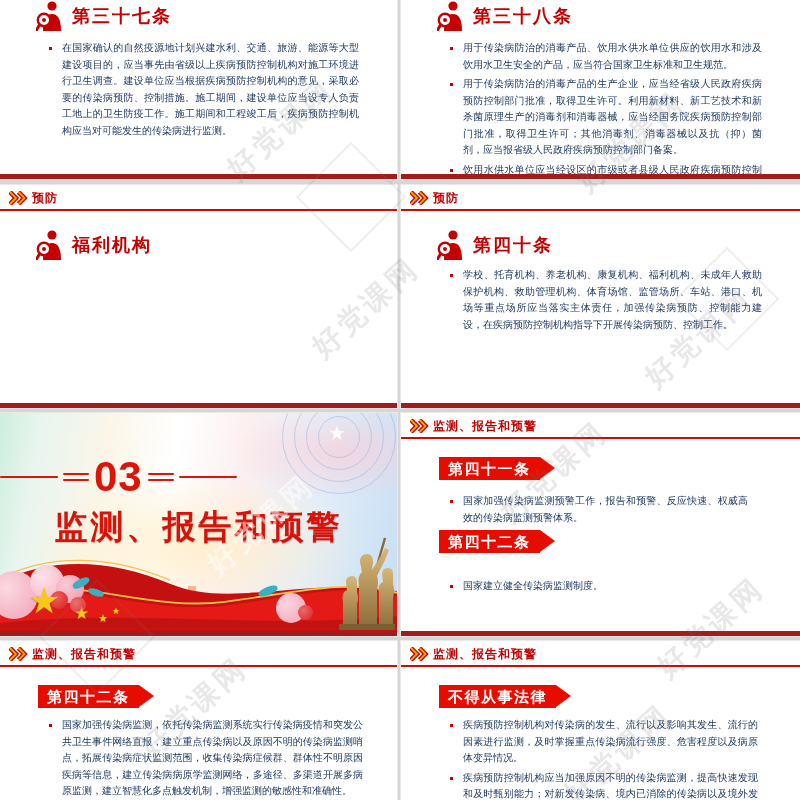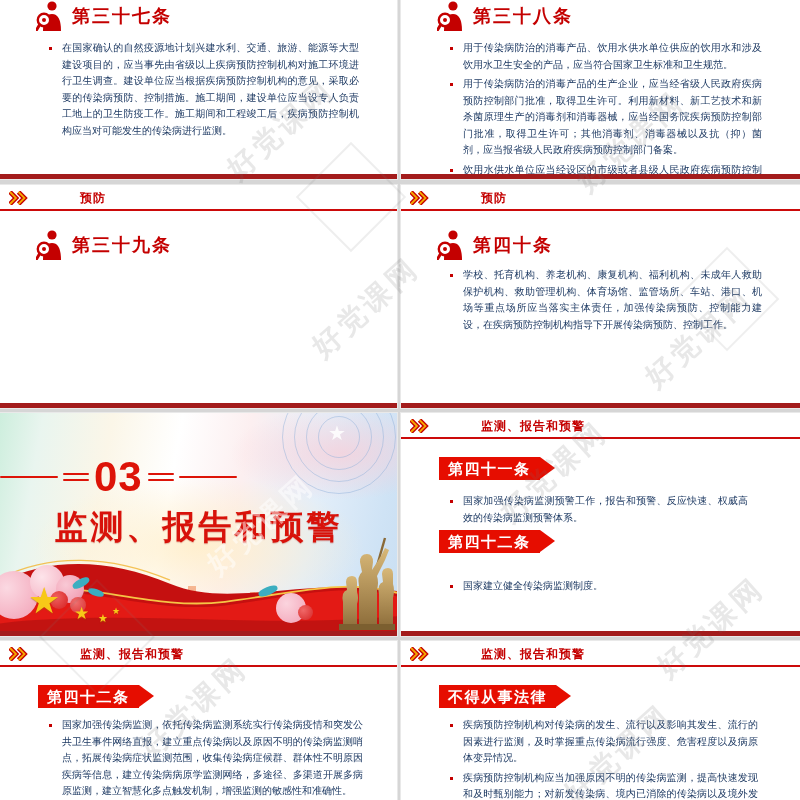--- a/index.html
+++ b/index.html
@@ -15,21 +15,21 @@
   #s3{left:0;top:185px;}
   #s4{top:185px;}
   #s5{left:0;top:413px;}
   #s6{top:413px;}
   #s7{left:0;top:641px;}
   #s8{top:641px;}
   .bottombar{position:absolute;left:0;right:0;bottom:0;height:5px;background:#A31C1C;}
   
   .hdr{position:absolute;top:0;left:0;right:0;height:26px;}
   .hdr .chev{position:absolute;left:9px;top:6px;}
-  .hdr .hlabel{position:absolute;left:32px;top:5px;font-size:12px;font-weight:700;color:#C40000;letter-spacing:1px;white-space:nowrap;margin-left:48px;}
+  .hdr .hlabel{position:absolute;left:32px;top:5px;font-size:12px;font-weight:700;color:#C40000;letter-spacing:1px;white-space:nowrap;}
   .hdr .hrule{position:absolute;left:0;right:0;top:24px;height:2px;background:#CC0A0A;}
   
   .titlerow{position:absolute;top:44px;left:36px;height:32px;display:flex;align-items:center;}
   .titletext{margin-left:10px;font-size:18px;font-weight:700;color:#C40000;letter-spacing:2px;white-space:nowrap;}
   
   .bodyarea{position:absolute;top:82px;left:60px;right:38px;}
   .bodyarea.b1{top:84px;}
   .bullet{position:relative;padding-left:2px;margin-bottom:3px;font-size:10px;font-weight:400;
     color:#1E3A63;line-height:16.5px;text-align:justify;}
   .bullet::before{content:"";position:absolute;left:-11px;top:7px;width:3px;height:3px;background:#C40000;}
@@ -118,21 +118,21 @@
       <div class="hrule"></div>
     </div>
     <div class="titlerow">
       <svg width="26" height="30" viewBox="0 0 26 30">
         <circle cx="16" cy="5" r="4.6" fill="#C40000"></circle>
         <path d="M7,30 Q7,13 16,13 Q25,13 25,30 Z" fill="#C40000"></path>
         <circle cx="8" cy="19" r="6.2" fill="#FFFFFF" stroke="#C40000" stroke-width="2.4"></circle>
         <line x1="3.6" y1="23.8" x2="0.8" y2="28.6" stroke="#C40000" stroke-width="3" stroke-linecap="round"></line>
         <circle cx="8" cy="19" r="2" fill="#C40000"></circle>
       </svg>
-      <span class="titletext">第三十九条</span>
+      <span class="titletext">福利机构</span>
     </div>
     <div class="bottombar"></div>
   </div>
 
   <div class="slide right" id="s4">
     <div class="hdr">
       <svg class="chev" width="20" height="14" viewBox="0 0 20 14">
         <path d="M1,1 L7,7 L1,13" stroke="#C40000" stroke-width="4.6" fill="none"></path>
         <path d="M1,1 L7,7 L1,13" stroke="#F5A800" stroke-width="1.8" fill="none"></path>
         <path d="M9.5,1 L15.5,7 L9.5,13" stroke="#C40000" stroke-width="4.6" fill="none"></path>

